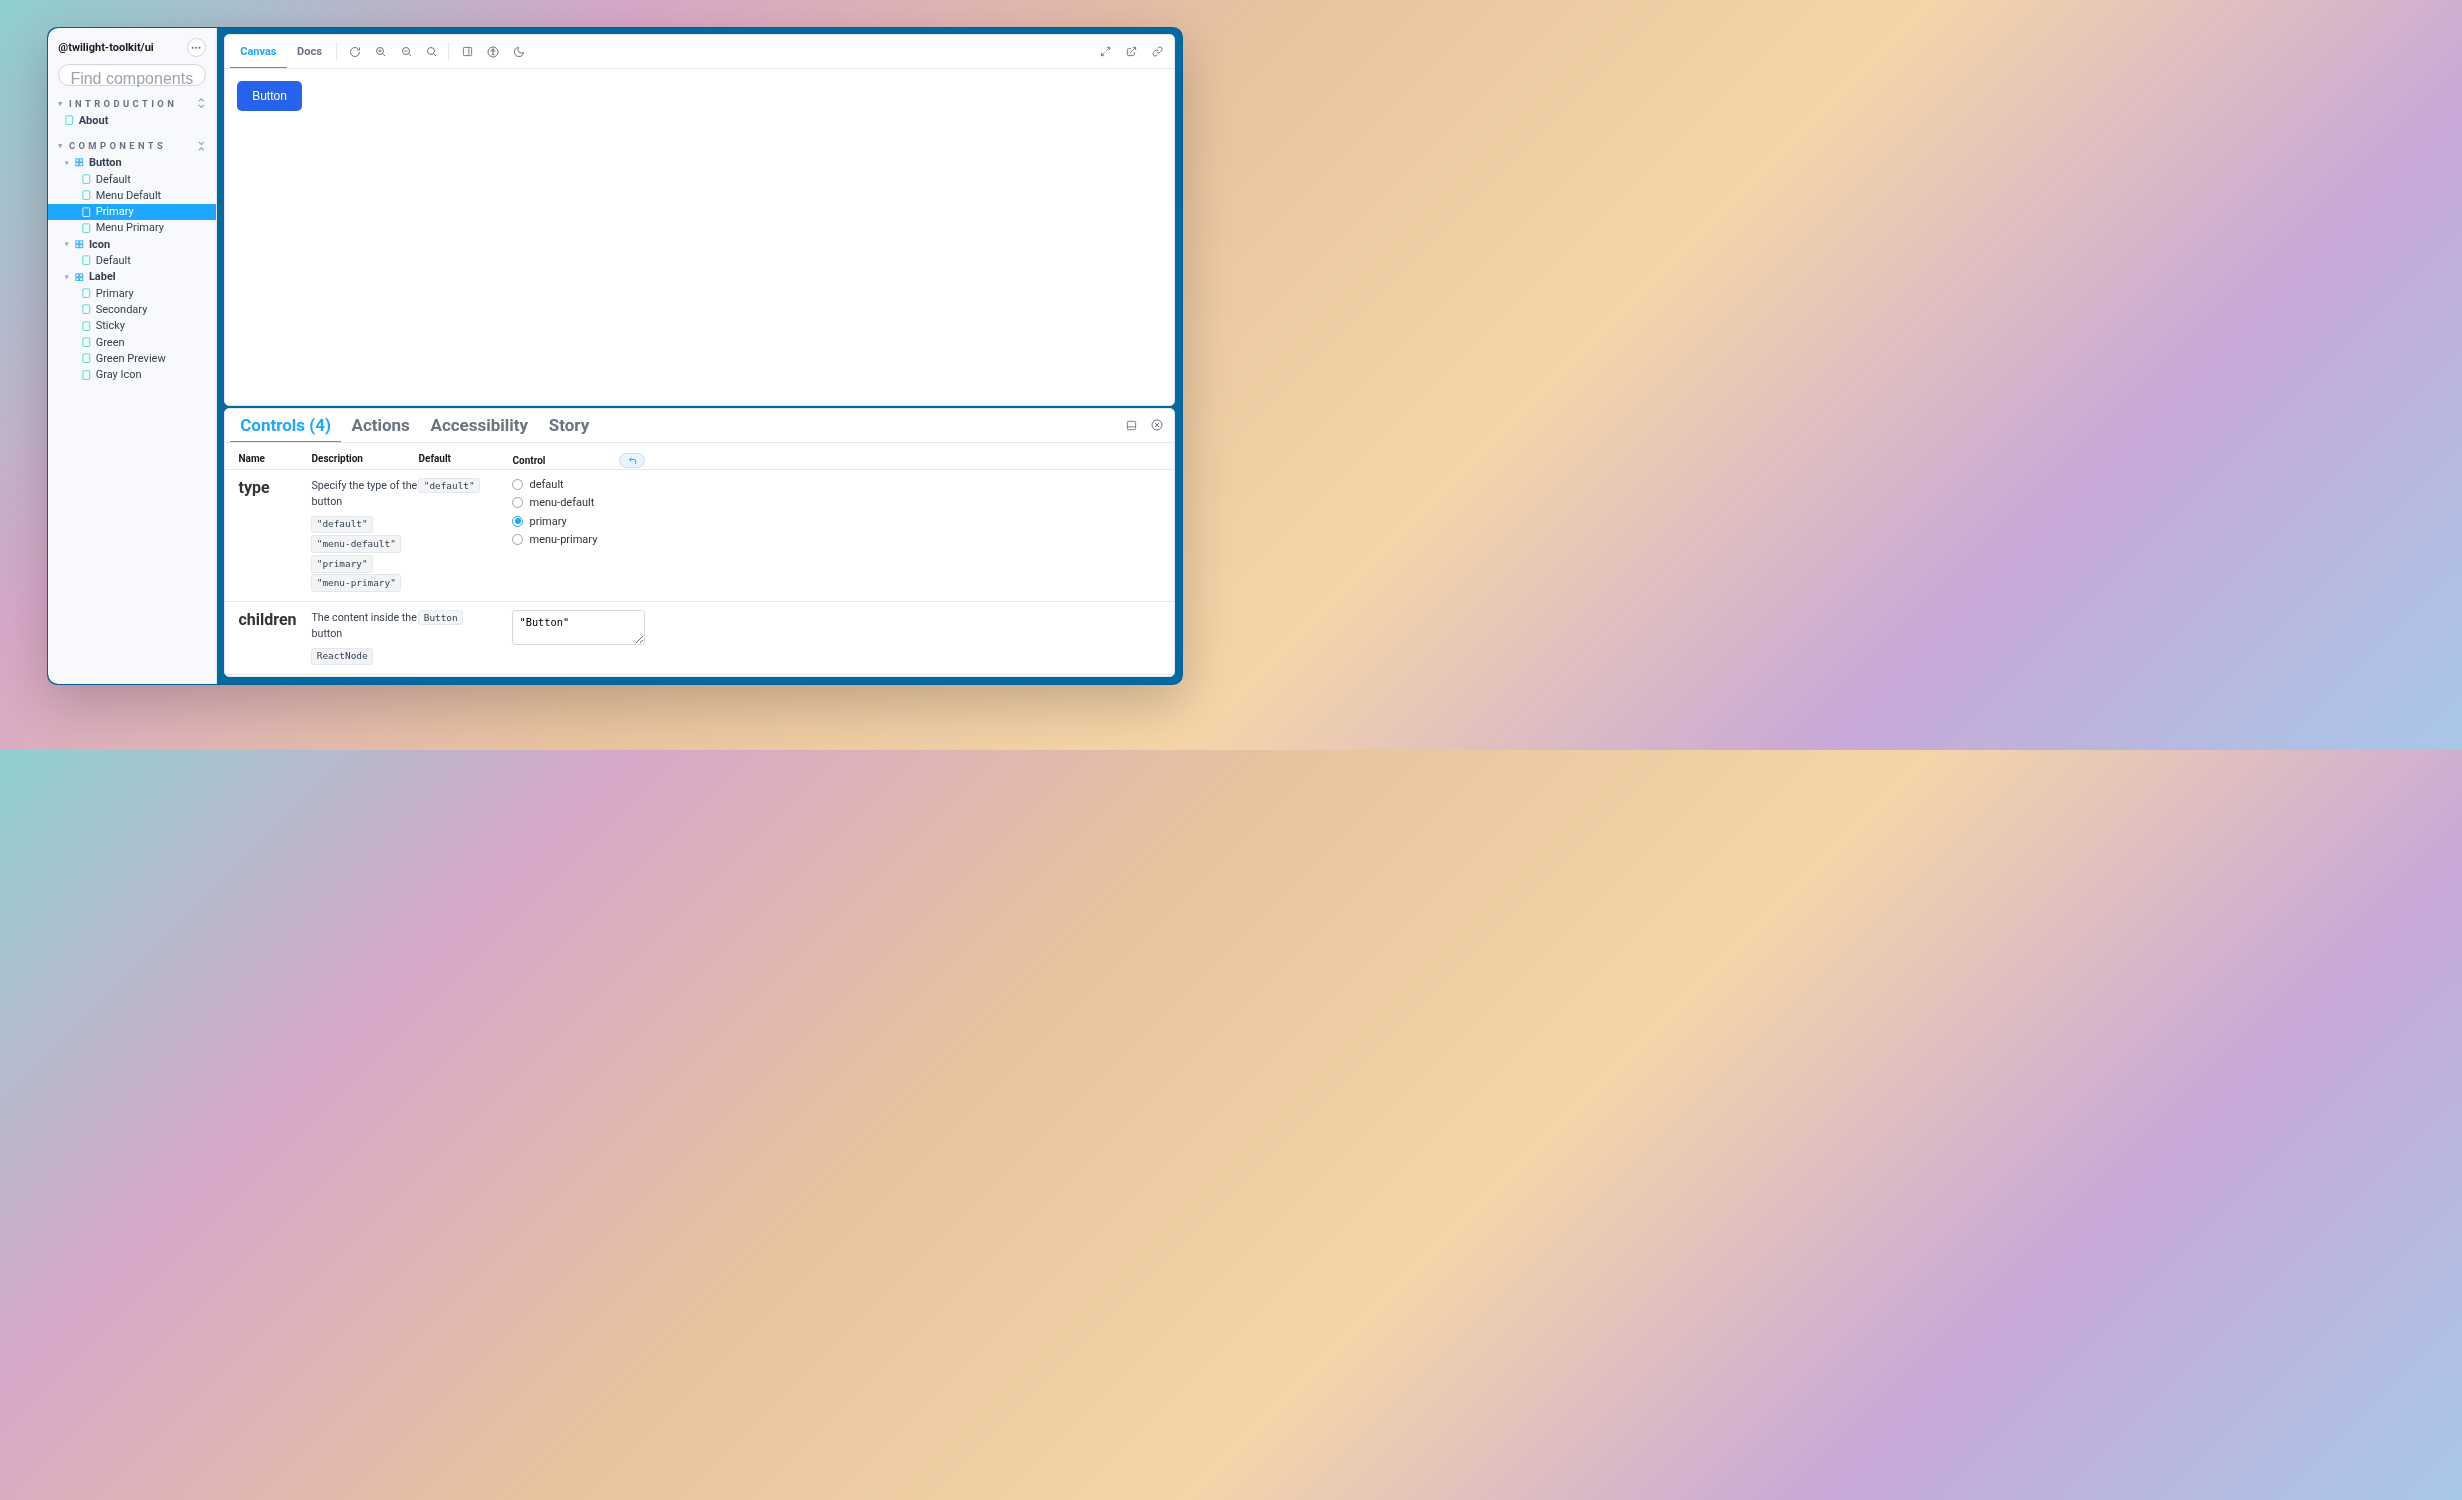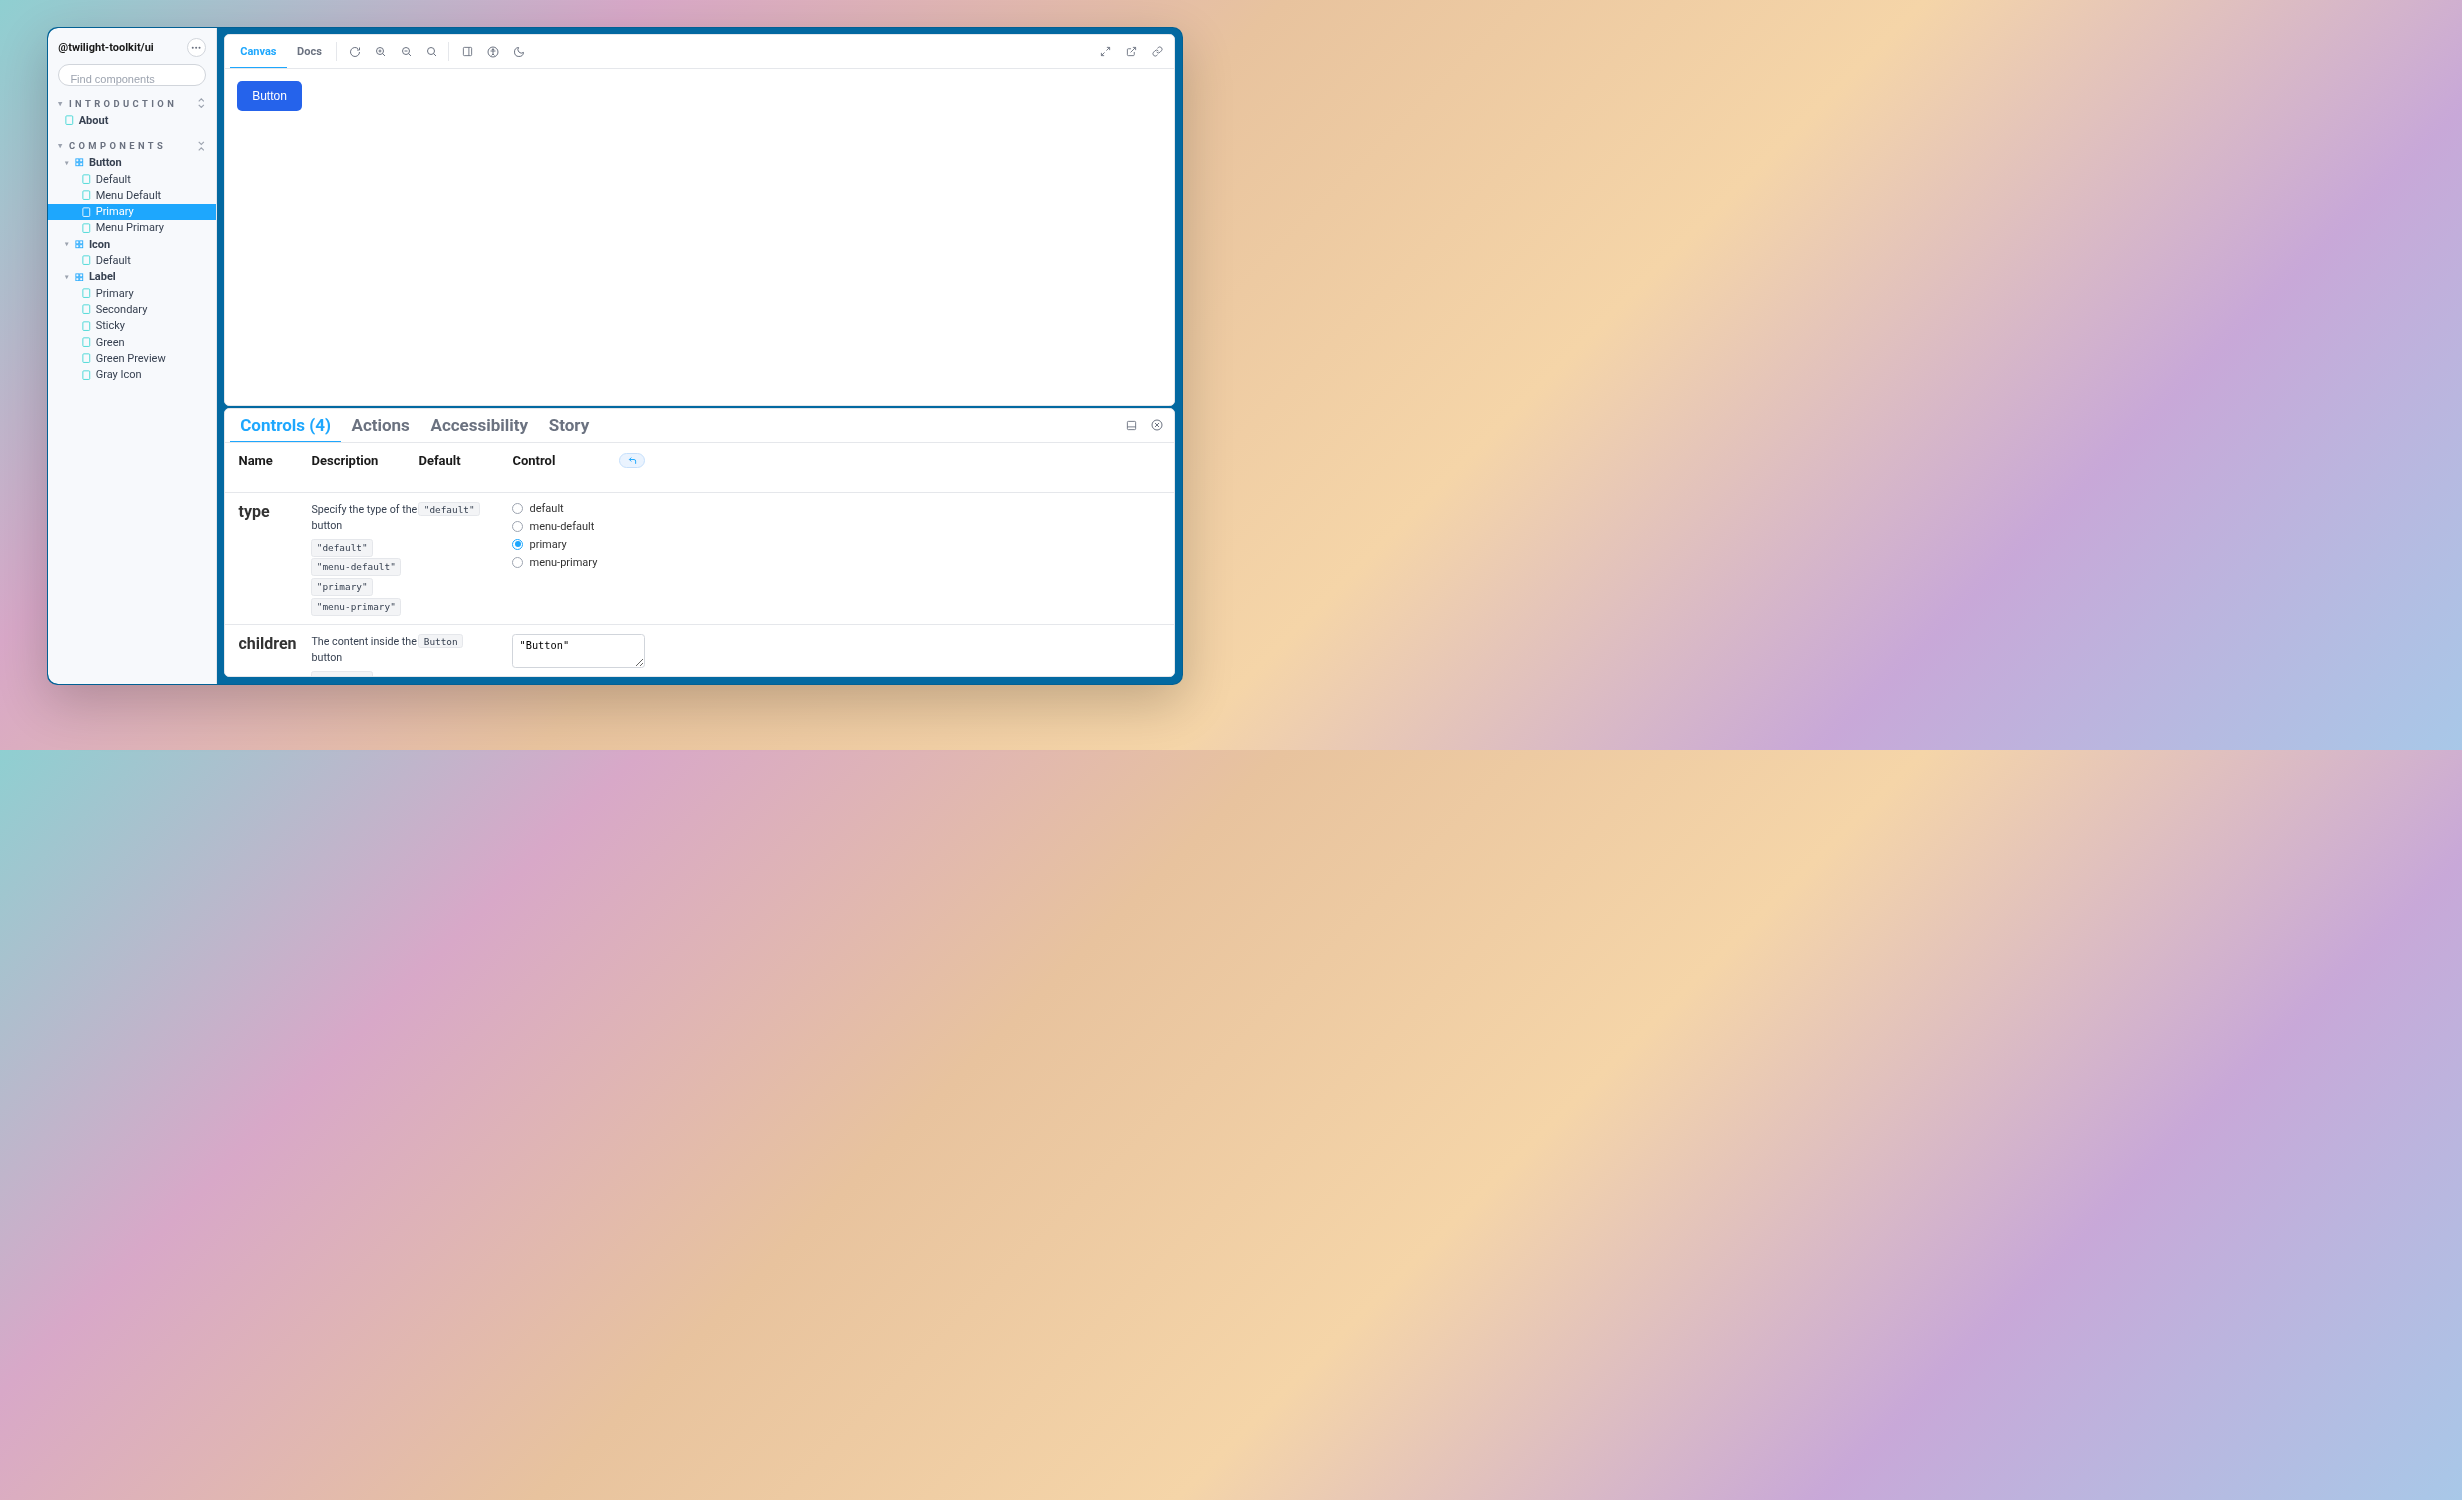--- a/index.html
+++ b/index.html
@@ -74,21 +74,21 @@
       background: #fff;
       border: 0.9px solid #d1d5db;
       border-radius: 12px;
       padding: 2.6px 6px;
       gap: 5.1px;
       height: 22px;
     }
     .search input {
       border: none;
       outline: none;
-      font-size: 11px;
+      font-size: 16px;
       flex: 1;
       background: transparent;
       color: #333;
       margin-top: 8px;
     }
     .search input::placeholder { color: #9ca3af; }
     .kbd {
       background: #f3f4f6;
       border: 0.9px solid #e5e7eb;
       border-radius: 2.6px;
@@ -251,24 +251,24 @@
     .ctrl-header, .ctrl-row {
       display: grid;
       grid-template-columns: 73px 107px 94px 133px;
       gap: 0;
       padding: 8.6px 13.7px;
       border-bottom: 0.9px solid #e5e7eb;
       align-items: start;
     }
     .ctrl-header {
       font-weight: 700;
-      font-size: 13px;
+      font-size: 10px;
       color: #1a1a1a;
       padding-top: 10.3px;
-      padding-bottom: 24px;
+      padding-bottom: 1px;
     }
     .ctrl-header .reset-wrap { justify-self: end; }
     .reset-btn {
       background: #eaf3fe;
       border: 0.9px solid #c5dffb;
       color: #1ea7fd;
       border-radius: 10.3px;
       padding: 1.7px 6.8px;
       cursor: pointer;
       display: inline-flex;

